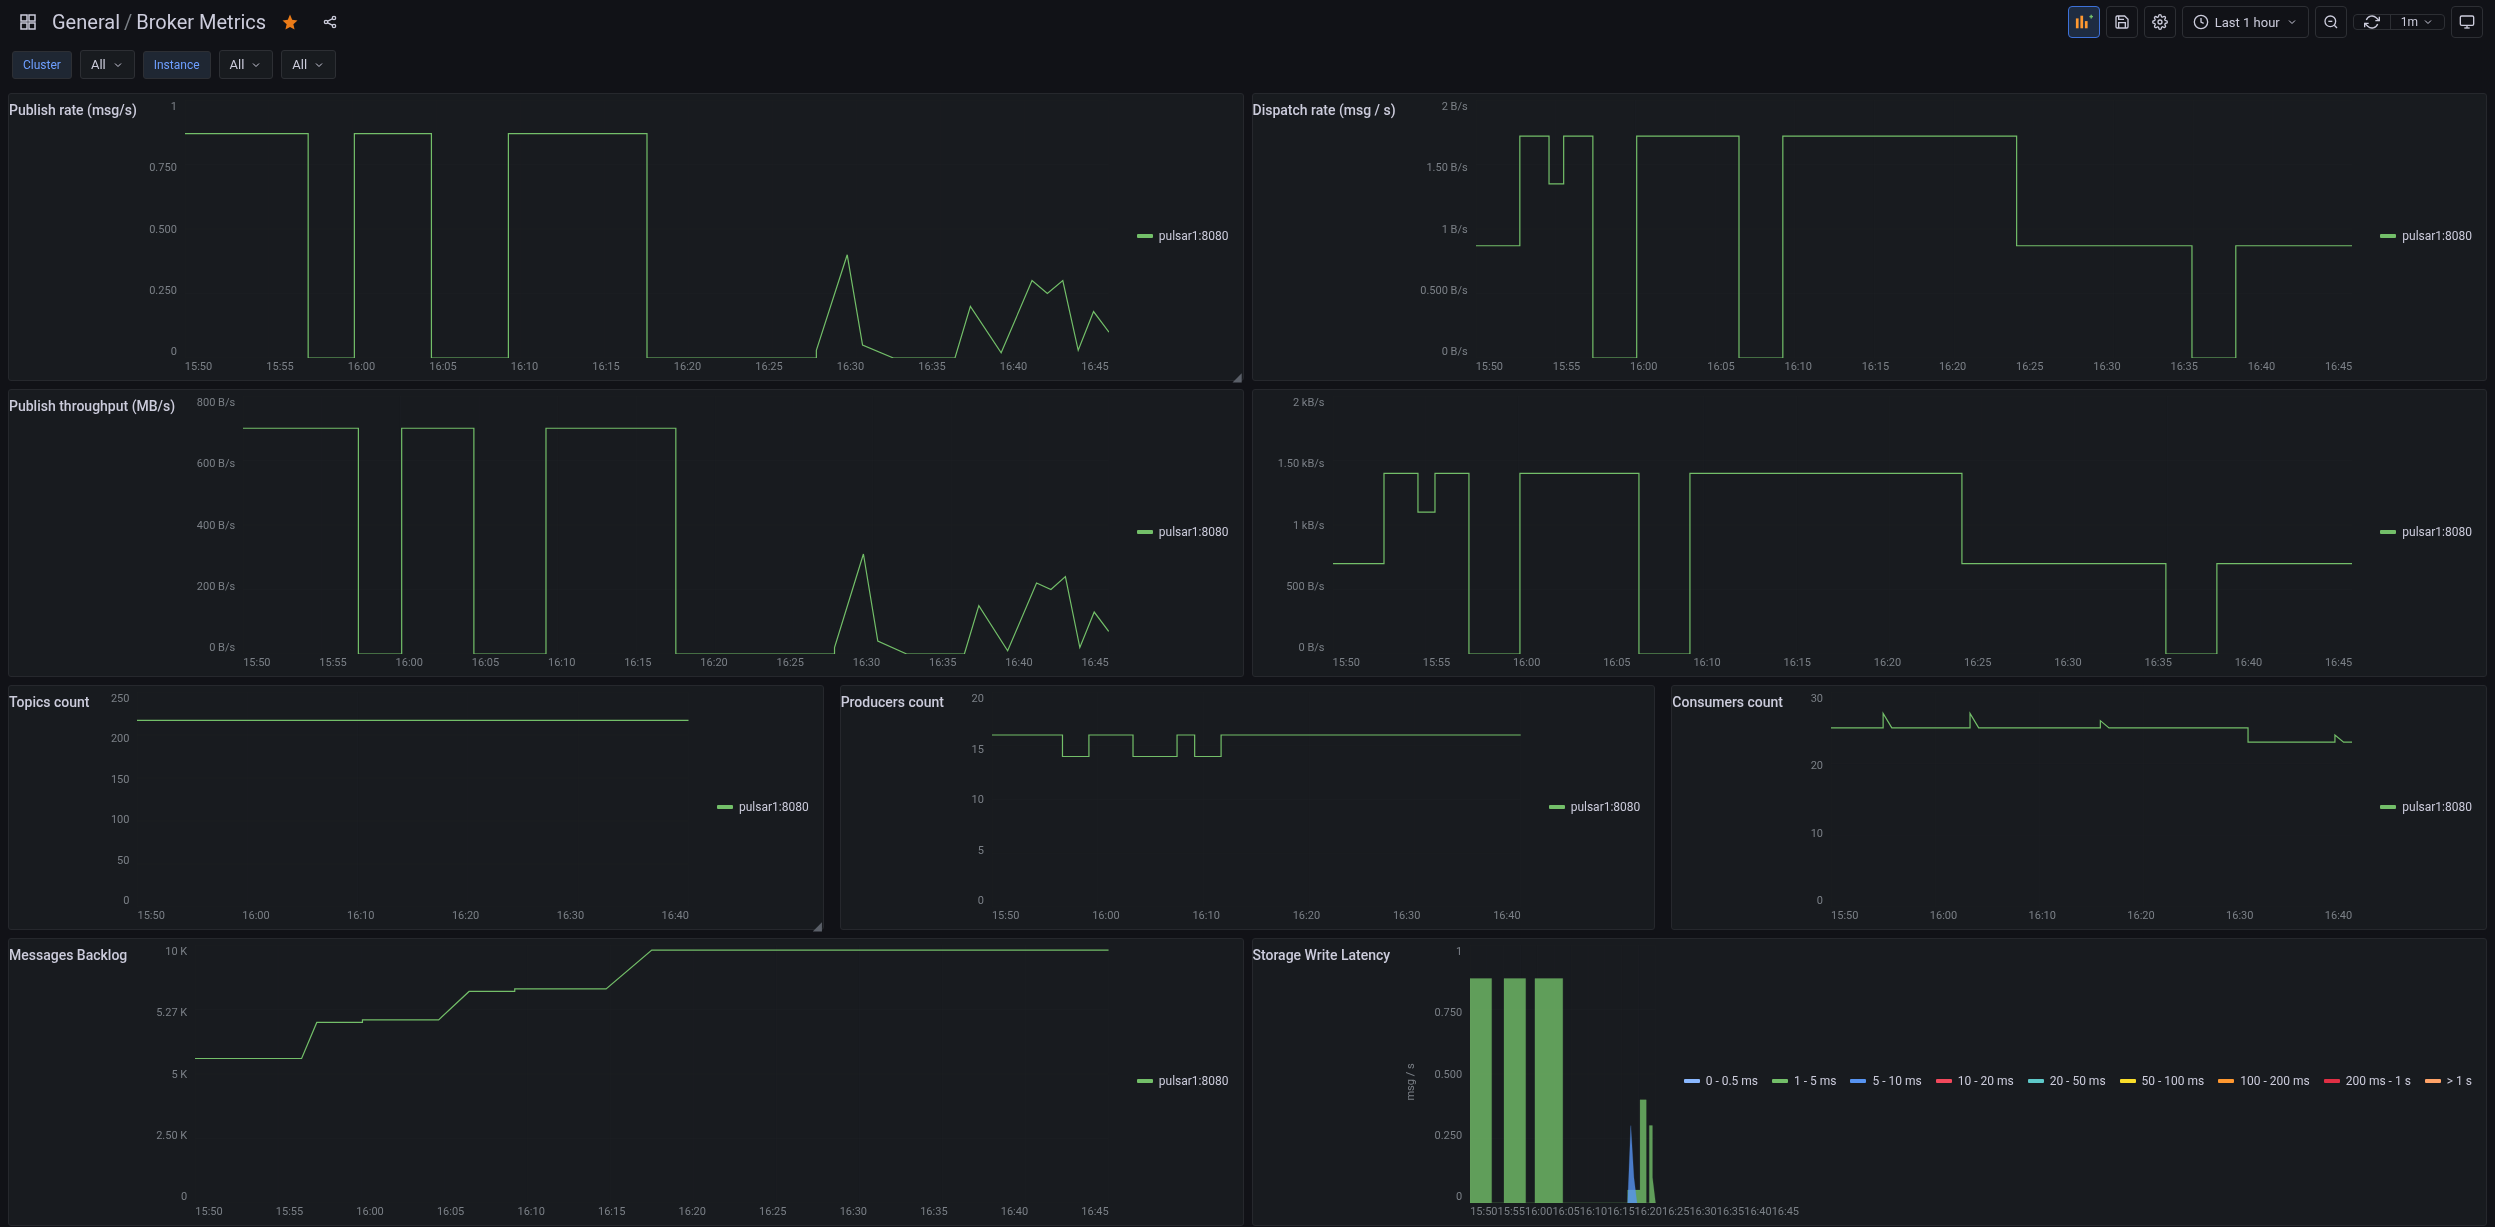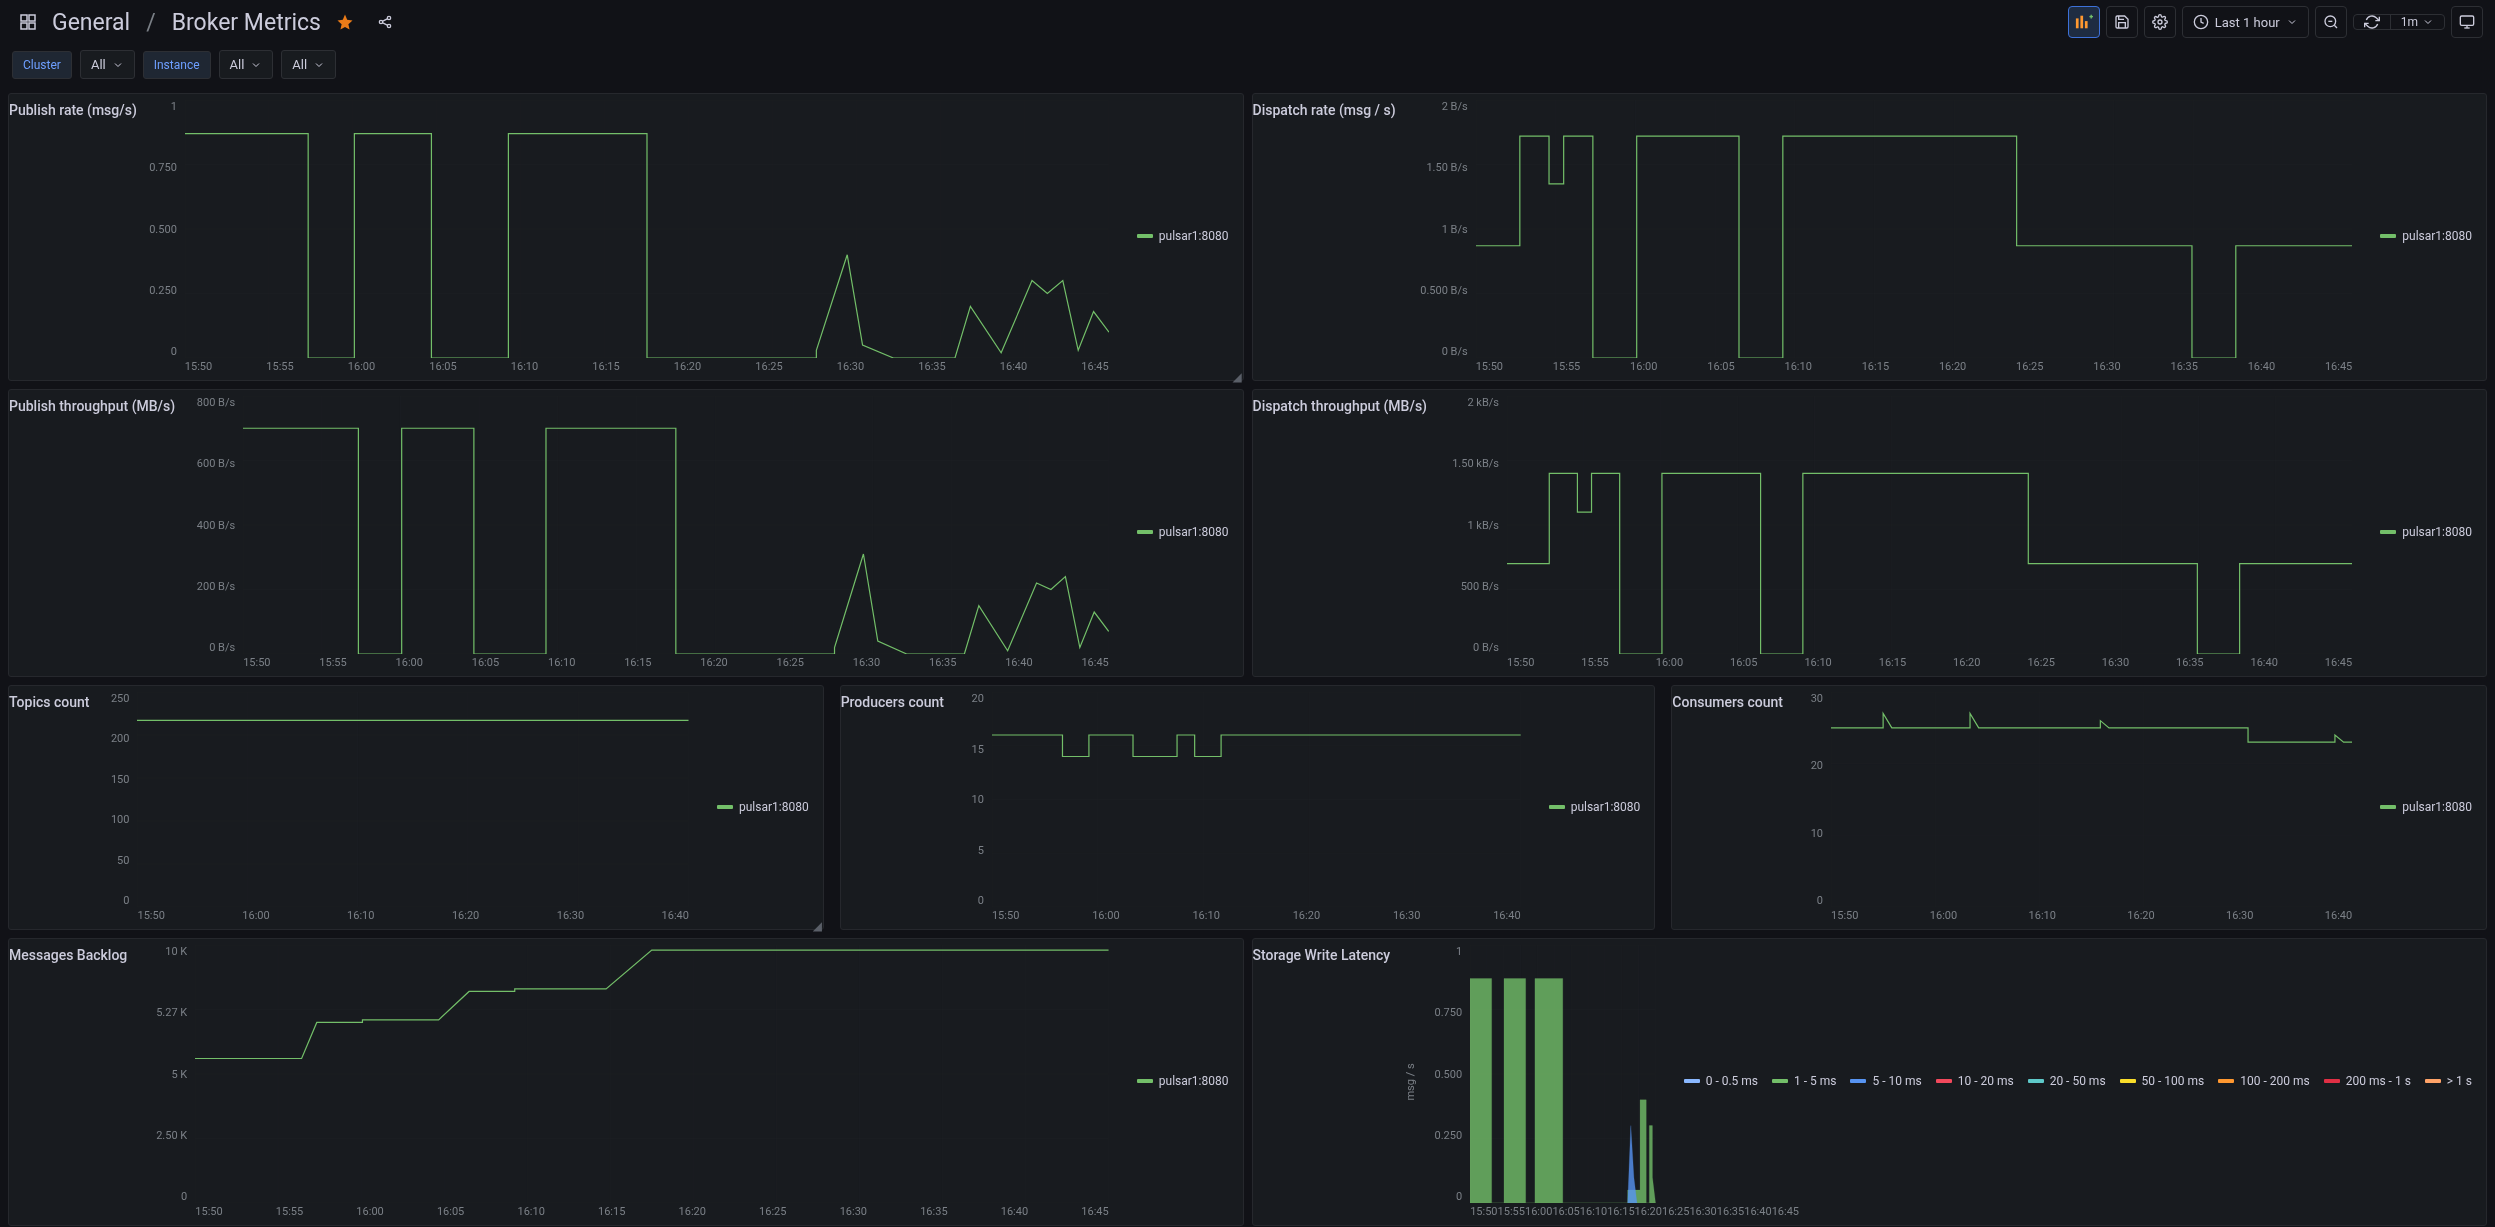--- a/index.html
+++ b/index.html
@@ -7,21 +7,21 @@
   body { width: 2495px; height: 1227px; }
   
   .header { display: flex; align-items: center; padding: 8px 12px; height: 44px; }
   .header-left { display: flex; align-items: center; gap: 8px; flex: 1; }
   .header-right { display: flex; align-items: center; gap: 6px; }
   
   .icon-btn { width: 32px; height: 32px; display: flex; align-items: center; justify-content: center; border-radius: 4px; cursor: pointer; color: #ccccdc; }
   .icon-btn.bordered { border: 1px solid #2d2f34; }
   .icon-btn.blue-glow { background: #1e2c42; border: 1px solid #3d71d9; }
   
-  .breadcrumb { font-size: 23px; display: flex; align-items: center; gap: 16px; }
+  .breadcrumb { font-size: 20px; display: flex; align-items: center; gap: 4px; }
   .bc-link { color: #ccccdc; cursor: pointer; }
   .bc-sep { color: #7b8087; }
   .bc-current { color: #ccccdc; }
   
   .star-icon { color: #eb7b18; width: 18px; height: 18px; }
   
   .time-picker { display: flex; align-items: center; gap: 6px; border: 1px solid #2d2f34; border-radius: 4px; height: 32px; padding: 0 10px; cursor: pointer; }
   .time-picker span { font-size: 13px; }
   .chevron { width: 12px; height: 12px; }
   
@@ -352,21 +352,20 @@
     </div>
     <div class="legend">
       <div class="legend-item">
           <div class="legend-swatch" style="background:#73bf69"></div>
           <span class="legend-label">pulsar1:8080</span>
         </div>
     </div>
   </div>
 
   <div class="panel panel-h1">
-    <div class="panel-title">Dispatch throughput (MB/s)</div>
     <div class="panel-body">
       <div class="y-axis wide">
           <div class="y-tick">2 kB/s</div>
           <div class="y-tick">1.50 kB/s</div>
           <div class="y-tick">1 kB/s</div>
           <div class="y-tick">500 B/s</div>
           <div class="y-tick">0 B/s</div>
         </div>
       <div class="plot-area wide-y">
           <svg viewBox="0 0 100 100" preserveAspectRatio="none" class="chart-svg">

